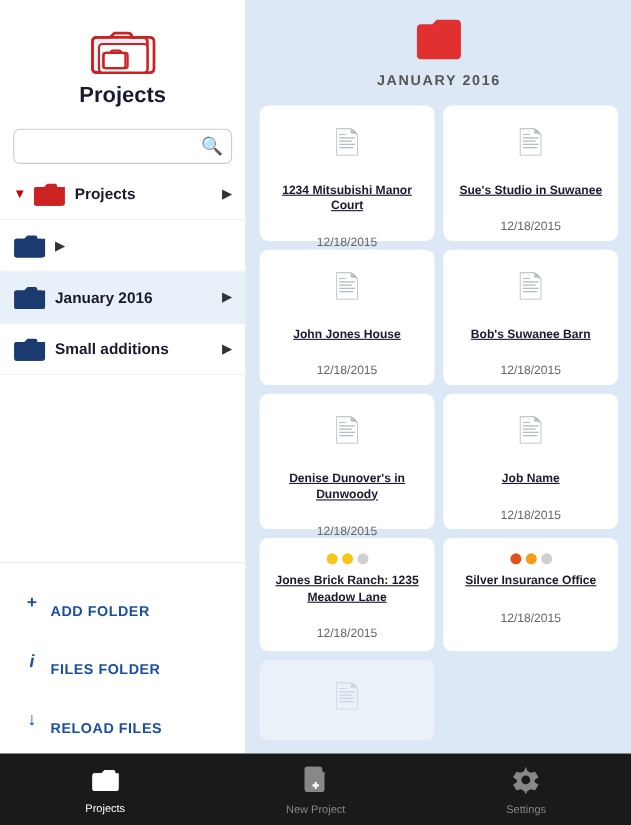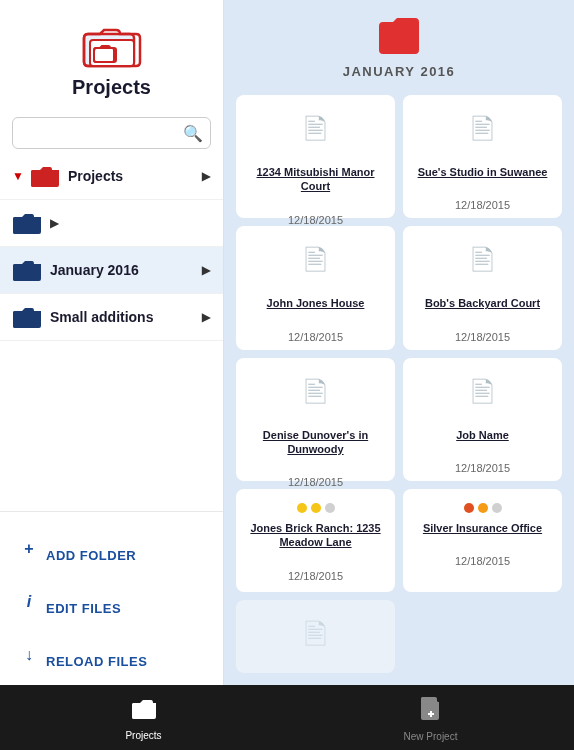--- a/index.html
+++ b/index.html
@@ -331,21 +331,21 @@
       </div>
     </div>
 
     <div class="sidebar-actions">
       <div class="action-item add">
         <span class="action-icon">+</span>
         <span class="action-label">ADD FOLDER</span>
       </div>
       <div class="action-item edit">
         <span class="action-icon" style="font-style:italic; font-weight:700; font-size:16px; color:#1a4fa0;">i</span>
-        <span class="action-label">EDIT FILES</span>
+        <span class="action-label">FILES FOLDER</span>
       </div>
       <div class="action-item reload">
         <span class="action-icon">↓</span>
         <span class="action-label">RELOAD FILES</span>
       </div>
     </div>
   </div>
 
   <div class="main-content">
     <div class="folder-header">
@@ -372,21 +372,21 @@
       </div>
 
       <div class="grid-item">
         <span class="file-icon">🖹</span>
         <span class="file-name">John Jones House</span>
         <span class="file-date">12/18/2015</span>
       </div>
 
       <div class="grid-item">
         <span class="file-icon">🖹</span>
-        <span class="file-name">Bob's Backyard Court</span>
+        <span class="file-name">Bob's Suwanee Barn</span>
         <span class="file-date">12/18/2015</span>
       </div>
 
       <div class="grid-item">
         <span class="file-icon">🖹</span>
         <span class="file-name">Denise Dunover's in Dunwoody</span>
         <span class="file-date">12/18/2015</span>
       </div>
 
       <div class="grid-item">
@@ -440,13 +440,23 @@
         <rect x="1" y="1" width="16" height="22" rx="2" fill="#888"></rect>
         <path d="M13 1 L13 7 L19 7" stroke="#888" stroke-width="2" fill="none"></path>
         <path d="M13 1 L19 7 L19 22 Q19 24 17 24 L3 24 Q1 24 1 22 L1 3 Q1 1 3 1 Z" fill="#888"></path>
         <line x1="11" y1="15" x2="11" y2="21" stroke="#fff" stroke-width="2"></line>
         <line x1="8" y1="18" x2="14" y2="18" stroke="#fff" stroke-width="2"></line>
       </svg>
     </span>
     <span class="tab-label">New Project</span>
   </div>
 
+  <div class="tab-item">
+    <span class="tab-icon">
+      <svg width="26" height="26" viewBox="0 0 26 26" fill="none">
+        <circle cx="13" cy="13" r="4" fill="#888"></circle>
+        <path d="M13 1 L14.5 5 Q16 5.5 17.2 6.5 L21.5 5.5 L24.5 10.5 L21 13 Q21.2 14 21 15 L24.5 17.5 L21.5 22.5 L17.2 21.5 Q16 22.5 14.5 23 L13 26 L11.5 23 Q10 22.5 8.8 21.5 L4.5 22.5 L1.5 17.5 L5 15 Q4.8 14 5 13 L1.5 10.5 L4.5 5.5 L8.8 6.5 Q10 5.5 11.5 5 Z" fill="#888"></path>
+        <circle cx="13" cy="13" r="4" fill="#1a1a1a"></circle>
+      </svg>
+    </span>
+    <span class="tab-label">Settings</span>
+  </div>
 </div>
 
 </body></html>

